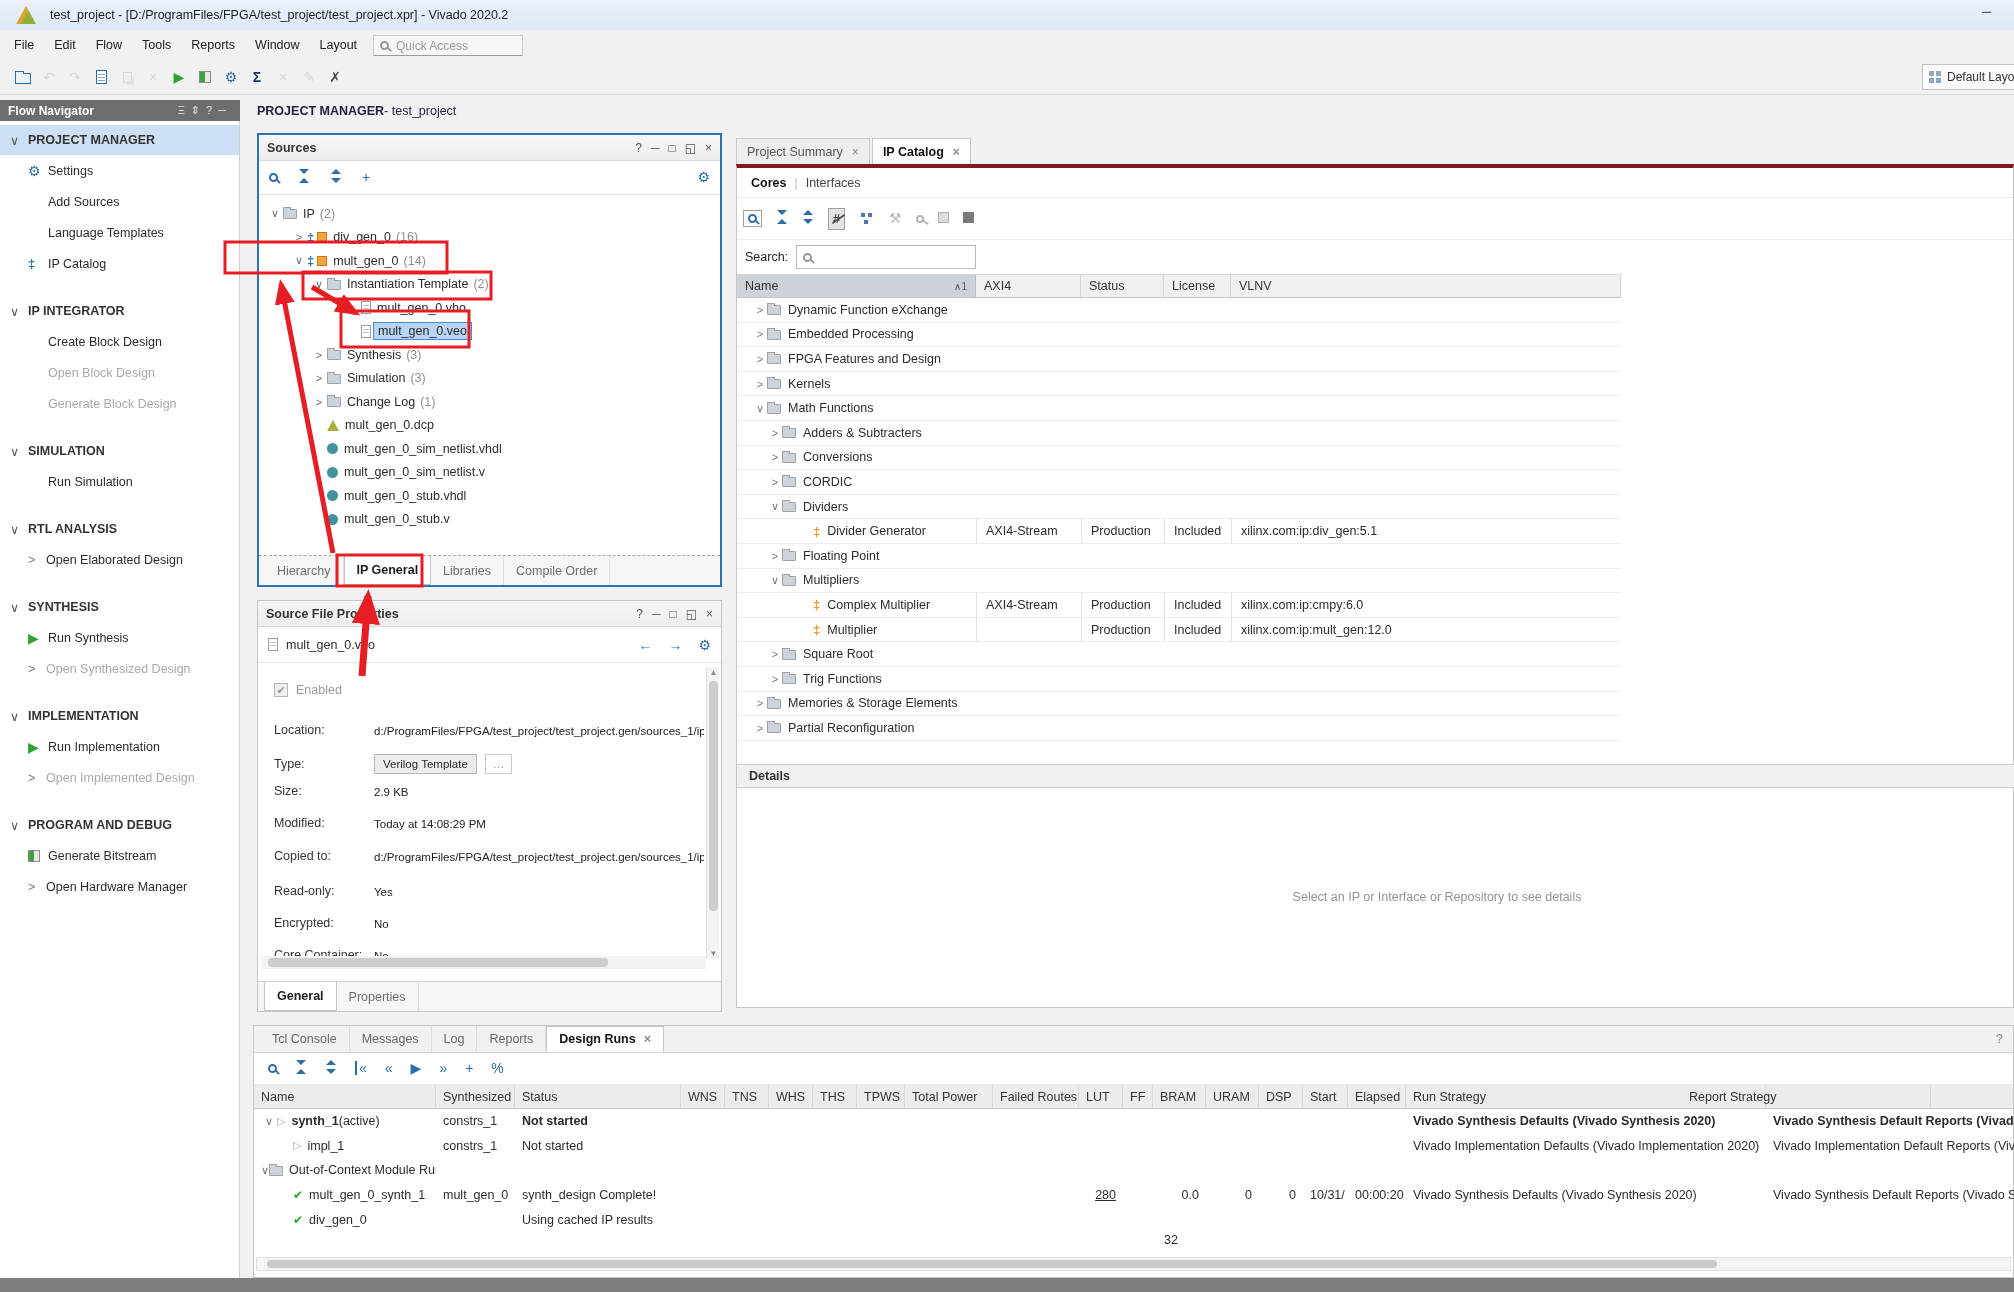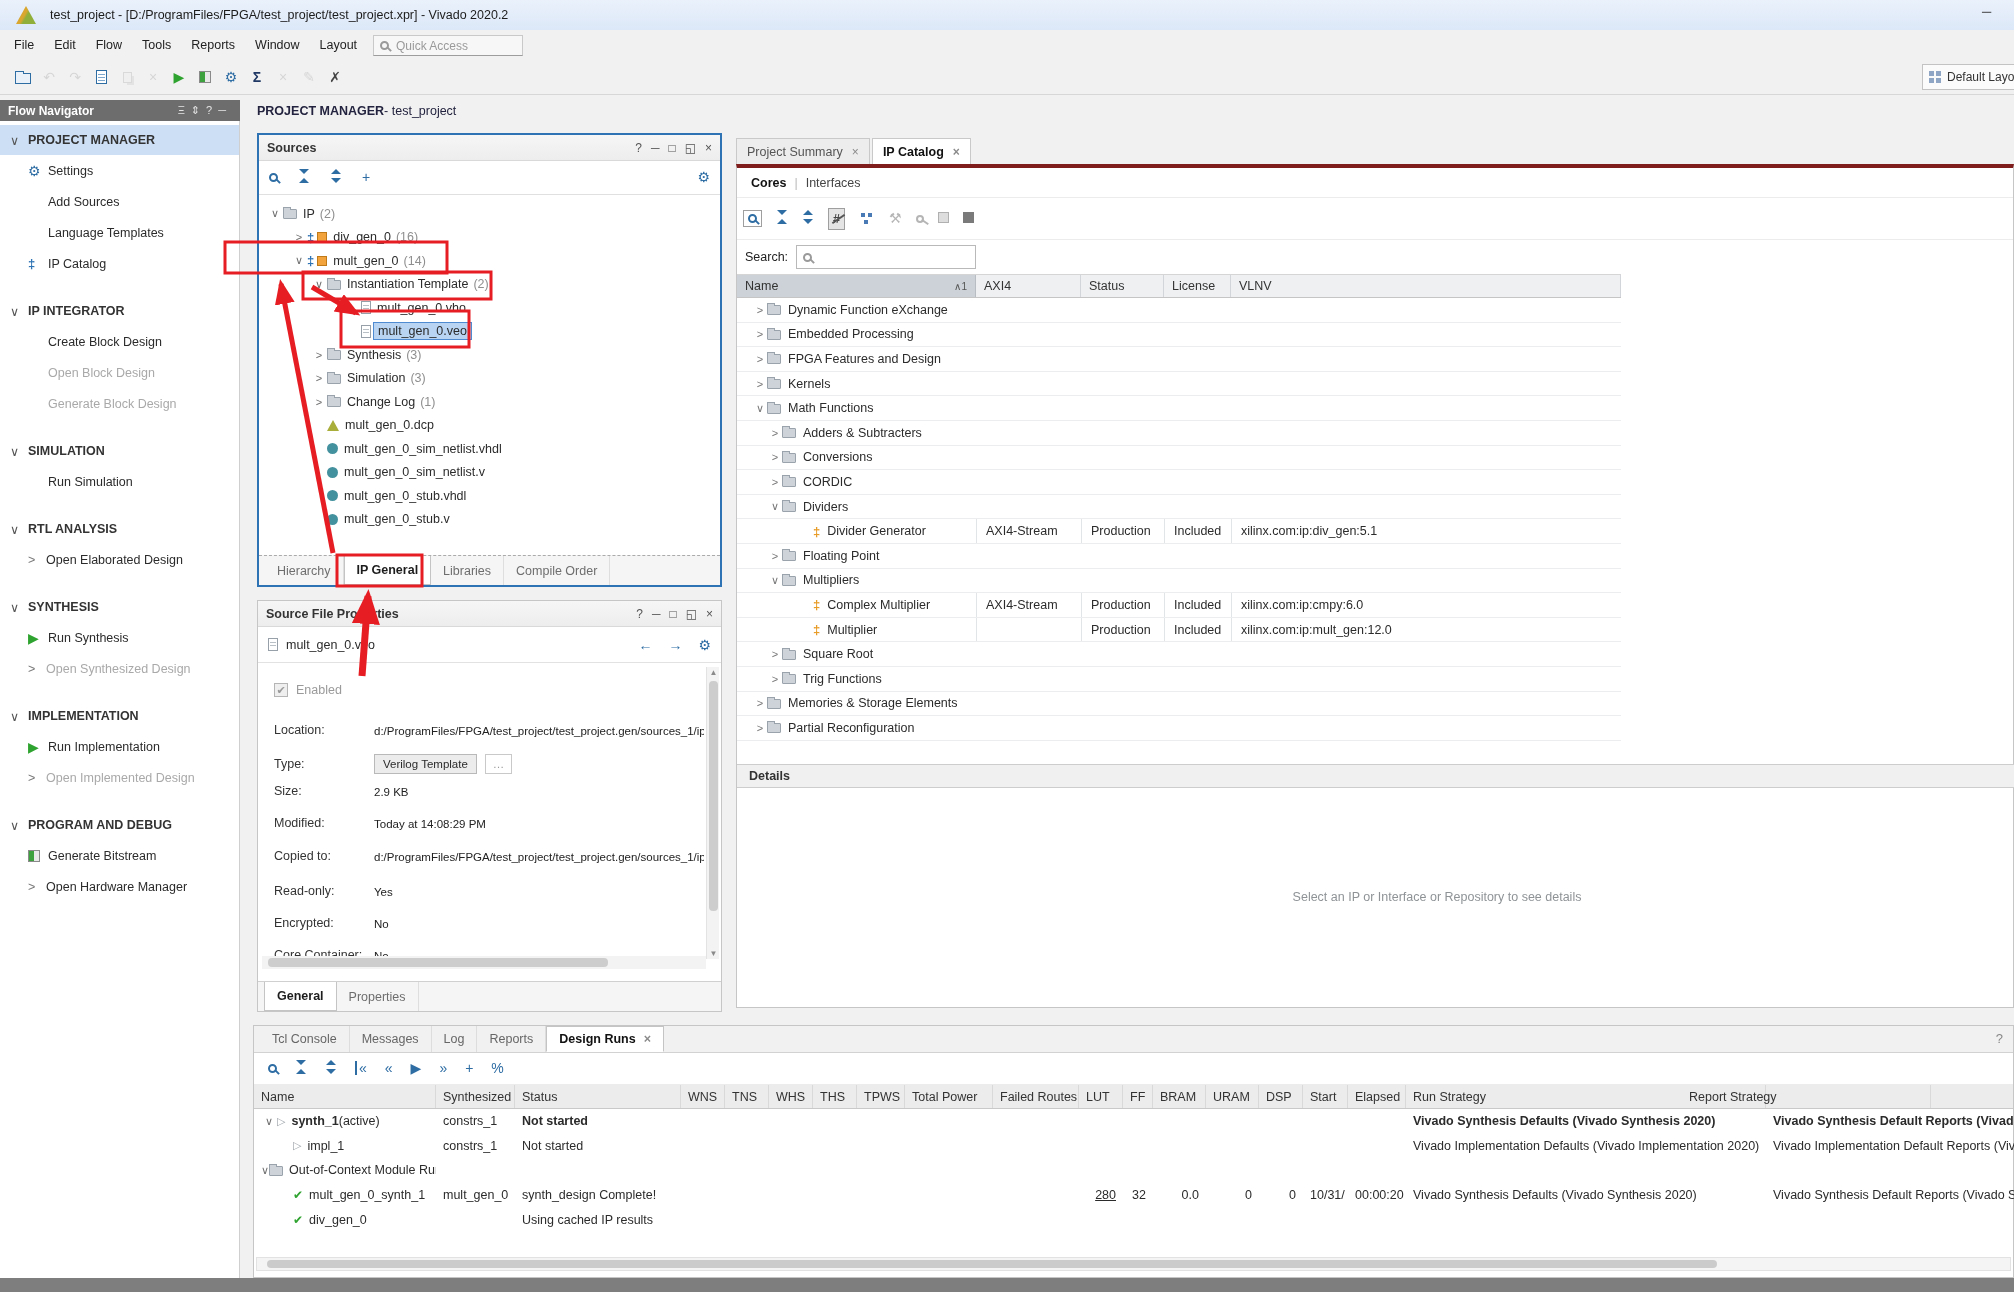--- a/index.html
+++ b/index.html
@@ -900,21 +900,21 @@
           <div class="rcell" style="left: 182px; width: 79px;">mult_gen_0</div>
           <div class="rcell" style="left: 261px; width: 166px;">synth_design Complete!</div>
           <div class="rcell num" style="left: 427px; width: 44px;"></div>
           <div class="rcell num" style="left: 471px; width: 44px;"></div>
           <div class="rcell num" style="left: 515px; width: 44px;"></div>
           <div class="rcell num" style="left: 559px; width: 44px;"></div>
           <div class="rcell num" style="left: 603px; width: 48px;"></div>
           <div class="rcell" style="left: 651px; width: 88px;"></div>
           <div class="rcell" style="left: 739px; width: 86px;"></div>
           <div class="rcell num" style="left: 825px; width: 44px; text-decoration: underline;">280</div>
-          <div class="rcell num" style="left: 869px; width: 30px;">32</div>
+          <div class="rcell num" style="left: 901px; width: 30px; margin-top: 45px;">32</div>
           <div class="rcell num" style="left: 899px; width: 53px;">0.0</div>
           <div class="rcell num" style="left: 952px; width: 53px;">0</div>
           <div class="rcell num" style="left: 1005px; width: 44px;">0</div>
           <div class="rcell" style="left: 1049px; width: 45px;">10/31/</div>
           <div class="rcell" style="left: 1094px; width: 58px;">00:00:20</div>
           <div class="rcell" style="left: 1152px; width: 360px;">Vivado Synthesis Defaults (Vivado Synthesis 2020)</div>
           <div class="rcell" style="left: 1512px; width: 249px;">Vivado Synthesis Default Reports (Vivado S</div>
         </div>
         <div class="runrow">
           <div class="rcell" style="left: 0px; width: 182px; padding-left: 23px;">

